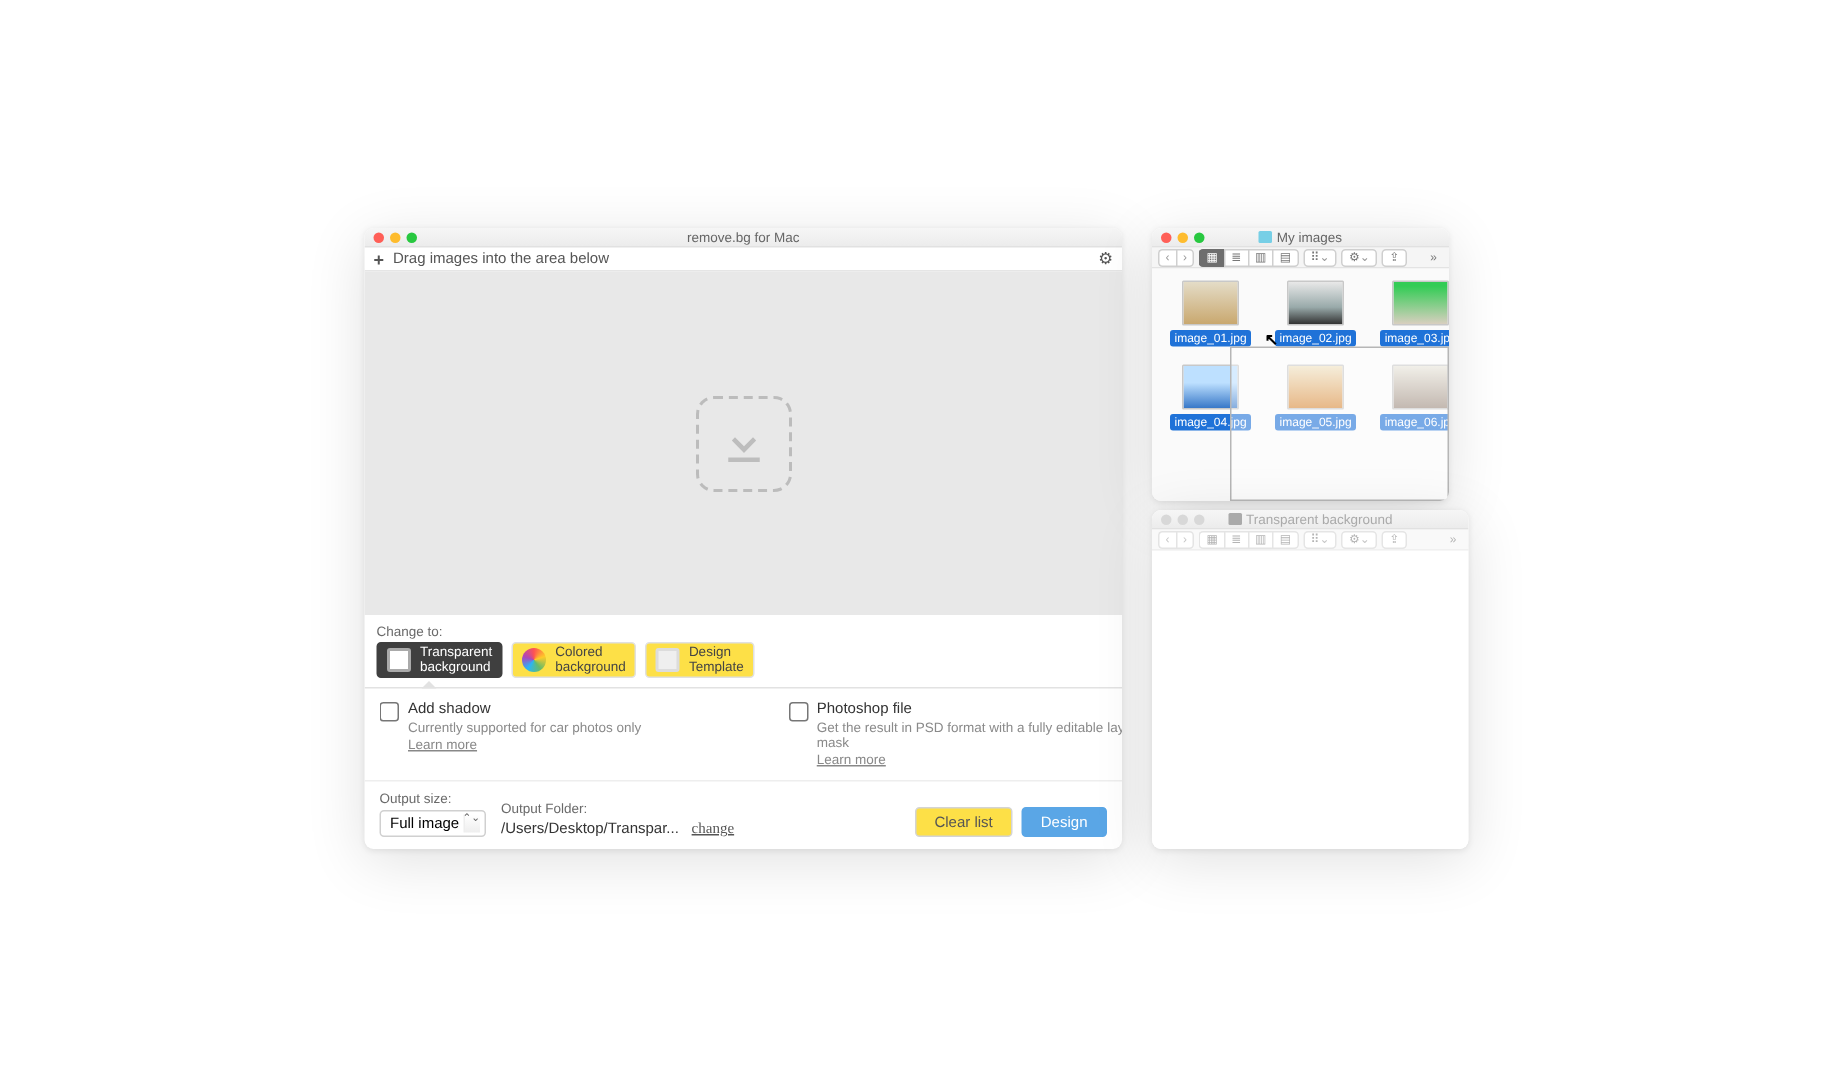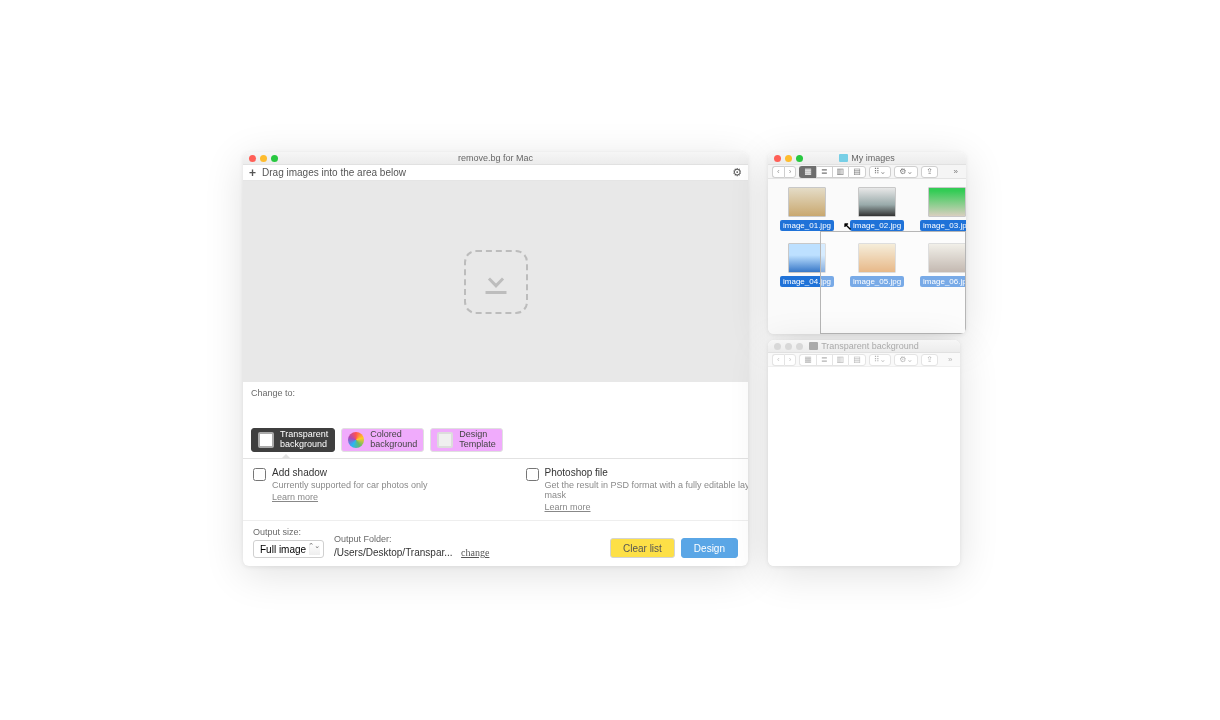--- a/index.html
+++ b/index.html
@@ -52,22 +52,22 @@
   .spacer{flex:1;}
   
   #main { left:243px; top:152px; width:505px; height:414px; display:flex; flex-direction:column;}
   .subheader{height:16px;border-bottom:1px solid #e5e5e5;display:flex;align-items:center;padding:0 6px;font-size:10px;color:#555;}
   .subheader .plus{font-weight:bold;color:#555;margin-right:6px;font-size:12px;line-height:1;}
   .subheader .gear{margin-left:auto;font-size:11px;color:#555;}
   .dropzone{flex:1;background:#e8e8e8;display:flex;align-items:center;justify-content:center;}
   .dzbox{width:64px;height:64px;border:2px dashed #bcbcbc;border-radius:12px;display:flex;align-items:center;justify-content:center;}
   .dzbox svg{width:36px;height:36px;fill:#bdbdbd;}
   .changeto{padding:6px 8px 2px;font-size:9px;color:#6a6a6a;}
-  .bgopts{display:flex;gap:6px;padding:0 8px 6px;position:relative;margin-top:28px;}
-  .bgopt{display:flex;align-items:center;gap:6px;height:24px;padding:0 6px;border:1px solid #e0e0e0;border-radius:3px;background:#f0abfc;cursor:pointer;}
+  .bgopts{display:flex;gap:6px;padding:0 8px 6px;position:relative;}
+  .bgopt{display:flex;align-items:center;gap:6px;height:24px;padding:0 6px;border:1px solid #e0e0e0;border-radius:3px;background:#fde047;cursor:pointer;}
   .bgopt.active{background:#3f3f3f;color:#fff;border-color:#3f3f3f;}
   .bgopt .sw{width:16px;height:16px;border:2px solid #888;border-radius:2px;background:#fff;}
   .bgopt.active .sw{border-color:#aaa;background:#fff;}
   .bgopt .sw.c{
     background: conic-gradient(#ff5252,#ffca28,#66bb6a,#29b6f6,#ab47bc,#ff5252);
     border:none;border-radius:50%;
   }
   .bgopt .sw.t{background:#efefef;border-color:#dcdcdc;}
   .bgopt .lbl{font-size:9px;line-height:1.1;}
   .caret-up{width:0;height:0;border-left:5px solid transparent;border-right:5px solid transparent;border-bottom:5px solid #e2e2e2;position:absolute;left:38px;bottom:-1px;}
@@ -92,21 +92,21 @@
   .statusbar{border-top:1px solid #eee;height:14px;display:flex;align-items:center;padding:0 8px;font-size:9px;color:#6a6a6a;background:#fcfcfc;}
   .statusbar .ref{margin-left:4px;font-size:10px;color:#888;cursor:pointer;}
   
   #finder1{left:768px;top:152px;width:198px;height:182px;}
   .finder-content{background:#fafafa;flex:1;padding:8px 6px 0 12px;display:grid;grid-template-columns:repeat(3,1fr);gap:12px 16px;align-content:start;}
   .file{display:flex;flex-direction:column;align-items:center;gap:3px;}
   .thumb{width:38px;height:30px;border:1px solid #c8c8c8;border-radius:1px;background:#ddd;}
   .fname{font-size:8px;background:#1f72d8;color:#fff;padding:1px 3px;border-radius:2px;white-space:nowrap;}
   
   .dragrect{position:absolute;border:1px solid #b6b6b6;background:rgba(255,255,255,0.4);}
-  #finder2{left:768px;top:340px;width:192px;height:226px;}
+  #finder2{left:768px;top:340px;width:211px;height:226px;}
   #finder2 .finder-content2{background:#fff;flex:1;}
   #finder2 .traffic .dot{background:#d8d8d8;}
   
   .wcol{display:flex;flex-direction:column;height:100%;}
   
   .cursor{position:absolute;left:843px;top:220px;font-size:11px;color:#000;z-index:50;pointer-events:none;font-weight:bold;}
   
   .th1{background:linear-gradient(#e4dcc7,#c9a86f);} 
   .th2{background:linear-gradient(#e8e8e8,#9aa 60%,#333);} 
   .th3{background:linear-gradient(#3c5 10%,#d8cfbf);} 

